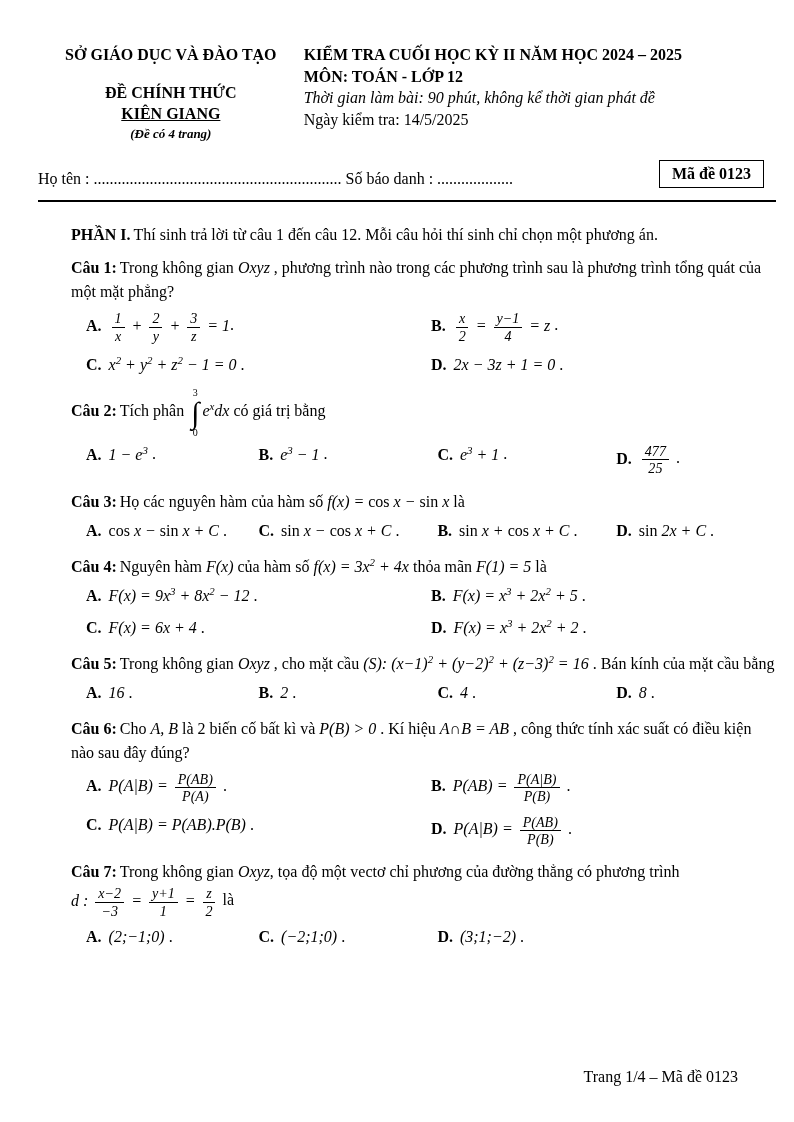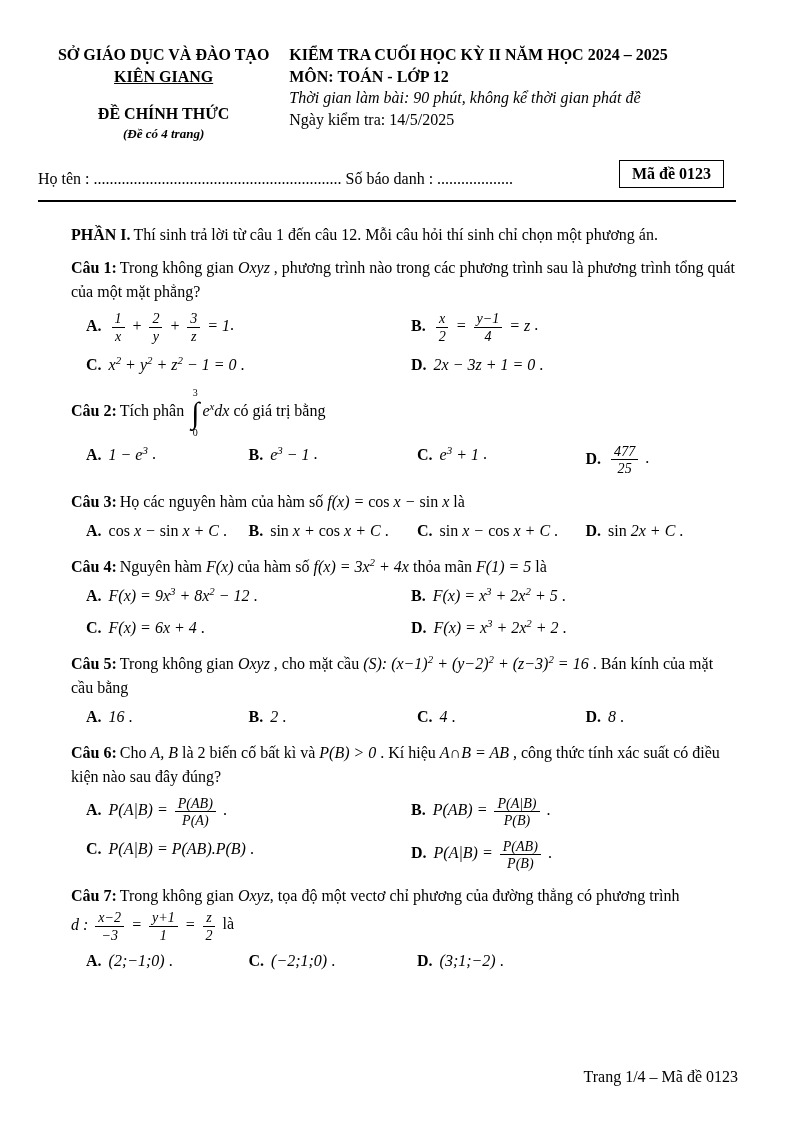--- a/index.html
+++ b/index.html
@@ -1,18 +1,18 @@
 <!DOCTYPE html>
 <html><head>
 <meta charset="utf-8">
 <style>
   *{margin:0;padding:0;box-sizing:border-box}
   html,body{background:#ffffff}
   body{font-family:"Liberation Serif","DejaVu Serif",serif;color:#000}
-  .page{position:relative;width:794px;height:1122px;background:#fff;padding:44px 58px 0 38px;font-size:16px;overflow:hidden;margin:0 auto}
+  .page{position:relative;width:794px;height:1122px;background:#fff;padding:44px 18px 0 38px;font-size:16px;overflow:hidden;margin:0 auto}
   
   .header{display:flex}
   .h-left{width:36%;text-align:center}
   .h-right{width:64%;}
   .h-left>div,.h-right>div{line-height:1.35}
   .b{font-weight:bold}
   .u{text-decoration:underline}
   .i{font-style:italic}
   .offic{margin-top:16px}
   .small{font-size:13px;font-style:italic;font-weight:bold}
@@ -41,22 +41,22 @@
   .footer{position:absolute;right:56px;bottom:36px;font-size:16px}
 </style>
 </head>
 <body>
 
 <div class="page">
 
   <div class="header">
     <div class="h-left">
       <div class="b">SỞ GIÁO DỤC VÀ ĐÀO TẠO</div>
+      <div class="b offic">ĐỀ CHÍNH THỨC</div>
       <div class="b u">KIÊN GIANG</div>
-      <div class="b offic">ĐỀ CHÍNH THỨC</div>
       <div class="small">(Đề có 4 trang)</div>
     </div>
     <div class="h-right">
       <div class="b">KIỂM TRA CUỐI HỌC KỲ II NĂM HỌC 2024 – 2025</div>
       <div class="b">MÔN: TOÁN - LỚP  12</div>
       <div class="i">Thời gian làm bài: 90 phút, không kể thời gian phát đề</div>
       <div>Ngày kiểm tra: 14/5/2025</div>
     </div>
   </div>
 
@@ -118,22 +118,22 @@
                 </span></span> .</span></div>
       </div>
     </div>
 
     <div>
       <p class="stem">
         <b class="qlbl">Câu 3:</b><span>Họ các nguyên hàm của hàm số <span class="mt">f(x) = <span class="rm">cos</span> x − <span class="rm">sin</span> x</span>  là</span>
       </p>
       <div class="opts c4">
         <div class="opt"><b>A.</b><span><span class="mt"><span class="rm">cos</span> x − <span class="rm">sin</span> x + C</span> .</span></div>
+        <div class="opt"><b>C.</b><span><span class="mt"><span class="rm">sin</span> x − <span class="rm">cos</span> x + C</span> .</span></div>
         <div class="opt"><b>B.</b><span><span class="mt"><span class="rm">sin</span> x + <span class="rm">cos</span> x + C</span> .</span></div>
-        <div class="opt"><b>C.</b><span><span class="mt"><span class="rm">sin</span> x − <span class="rm">cos</span> x + C</span> .</span></div>
         <div class="opt"><b>D.</b><span><span class="mt"><span class="rm">sin</span> 2x + C</span> .</span></div>
       </div>
     </div>
 
     <div>
       <p class="stem">
         <b class="qlbl">Câu 4:</b><span>Nguyên hàm <span class="mt">F(x)</span> của hàm số <span class="mt">f(x) = 3x<sup>2</sup> + 4x</span> thỏa mãn <span class="mt">F(1) = 5</span>  là</span>
       </p>
       <div class="opts c2">
         <div class="opt"><b>A.</b><span><span class="mt">F(x) = 9x<sup>3</sup> + 8x<sup>2</sup> − 12</span> .</span></div>

